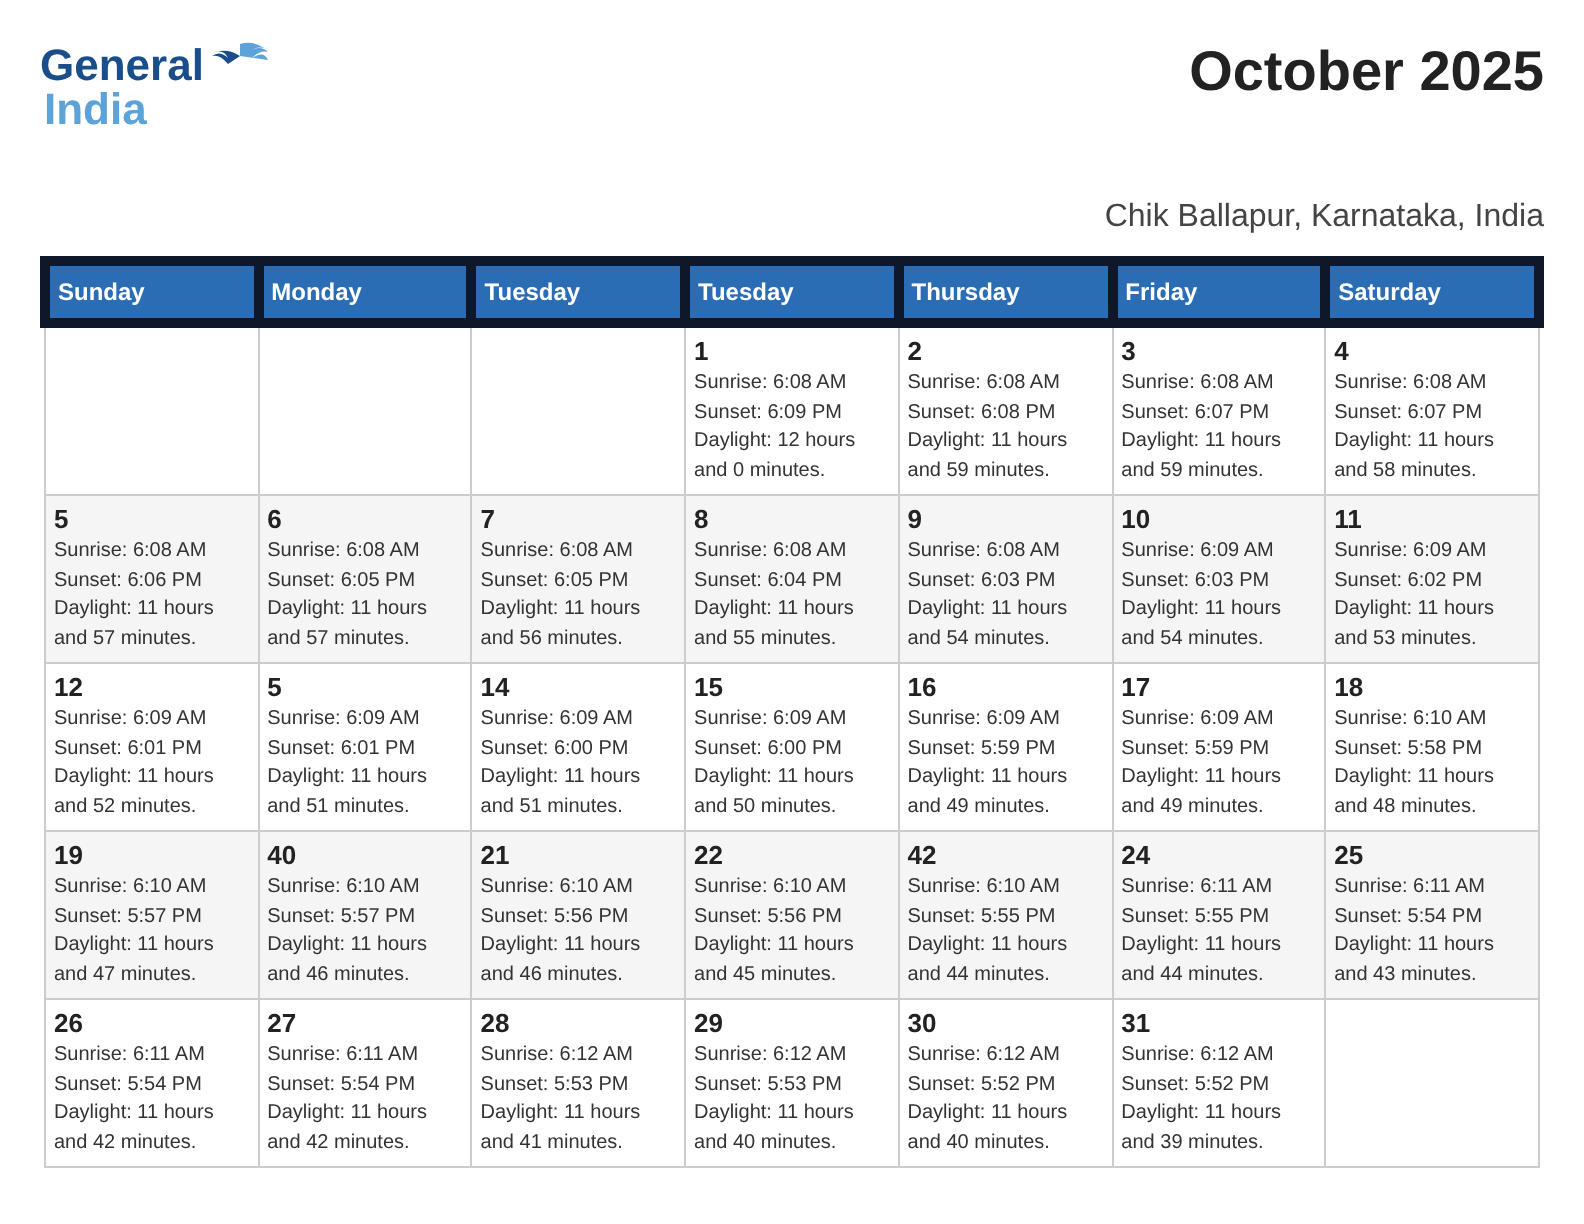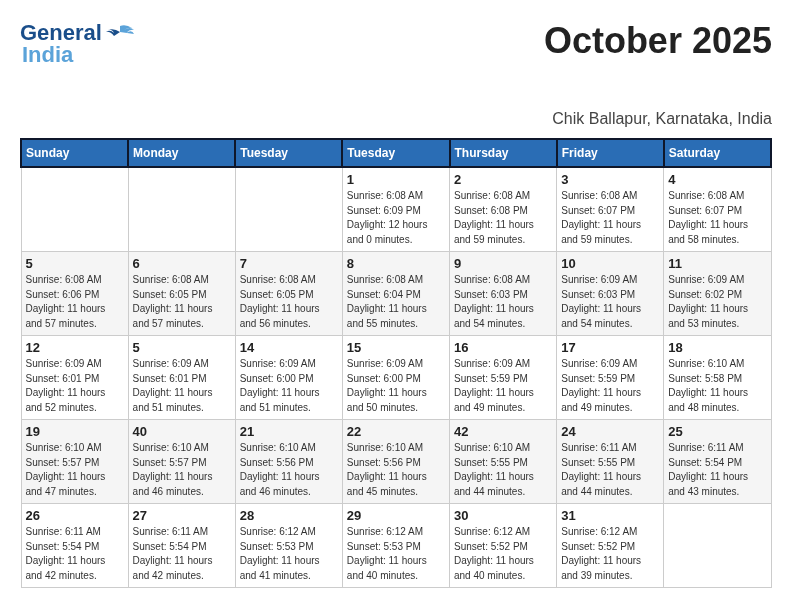--- a/index.html
+++ b/index.html
@@ -18,42 +18,42 @@
     }
     .logo {
       display: flex;
       flex-direction: column;
       align-items: flex-start;
     }
     .title-area {
       text-align: right;
     }
     .month-title {
-      font-size: 36px;
+      font-size: 28px;
       font-weight: bold;
       color: #222;
     }
     .subtitle {
       font-size: 16px;
       color: #444;
       margin-top: 48px;
     }
     .calendar {
       width: 100%;
       border-collapse: collapse;
       font-size: 11px;
     }
     .calendar thead th {
       background-color: #2a6db5;
       color: #fff;
       padding: 6px 4px;
       text-align: left;
       font-size: 12px;
       font-weight: bold;
-      border: 2px solid #0f172a;
+      border: 5px solid #0f172a;
     }
     .calendar tbody td {
       border: 1px solid #ccc;
       vertical-align: top;
       padding: 4px;
       width: 108px;
       min-height: 80px;
       background: #fff;
     }
     .calendar tbody tr:nth-child(even) td {
@@ -72,21 +72,21 @@
     }
     .empty-cell {
       background: #fff !important;
     }
   </style>
 </head>
 <body>
 
 <div class="header-area">
   <div class="logo">
-    <div style="display:flex; align-items:flex-end;">
+    <div style="display:flex; align-items:flex-start;">
       <span style="font-size:22px;font-weight:bold;color:#1a4e8a;">General</span>
       <svg width="32" height="22" viewBox="0 0 32 22" style="margin-left:2px;">
         <path d="M16 2 Q22 0 28 4 Q24 3 20 6 Q26 2 30 6 Q26 5 22 9 Q28 5 30 10 L16 8 Z" fill="#5ba3d9"></path>
         <path d="M16 8 Q10 4 4 6 Q8 5 10 9 Q6 5 2 8 Q6 7 10 12 L16 8 Z" fill="#1a4e8a"></path>
       </svg>
     </div>
     <span style="font-size:22px;font-weight:bold;color:#5ba3d9;margin-top:-4px;padding-left:2px;">India</span>
   </div>
   <div class="title-area">
     <div class="month-title">October 2025</div>

